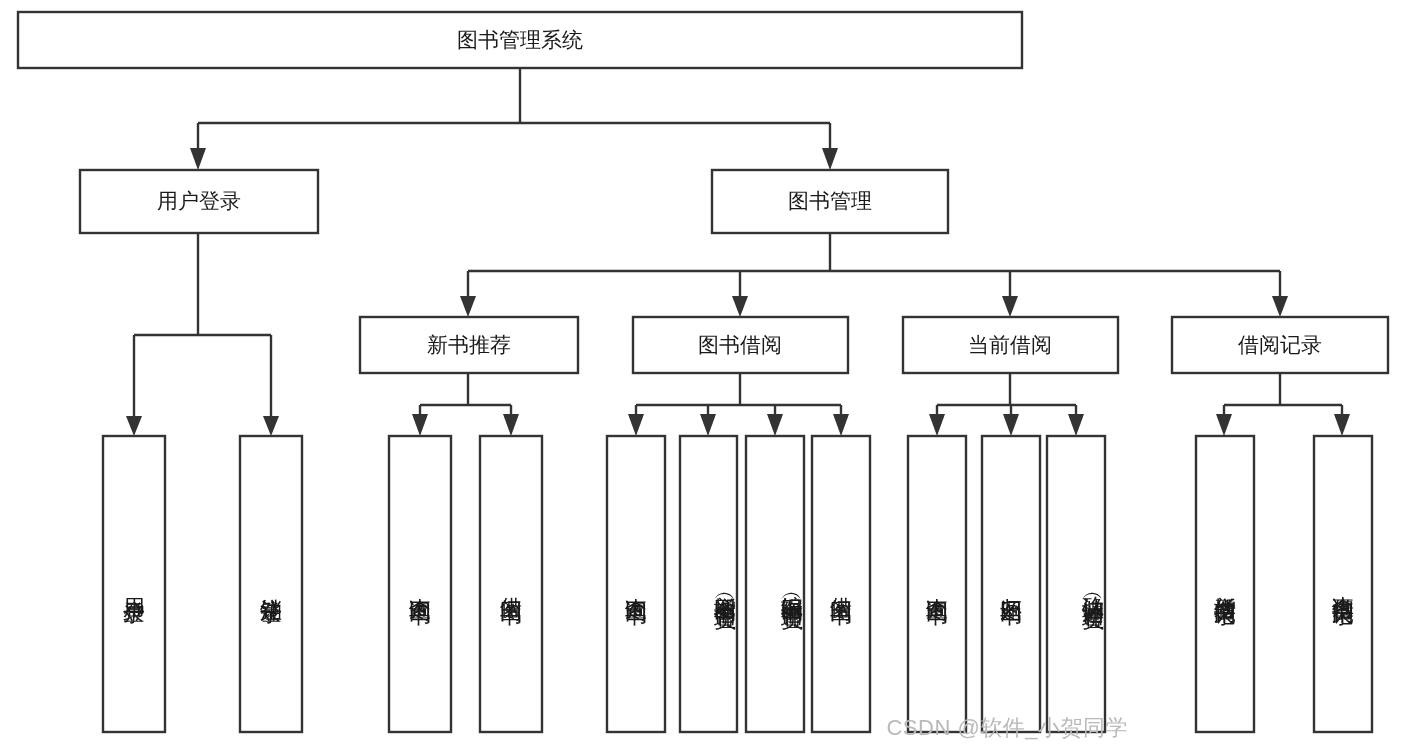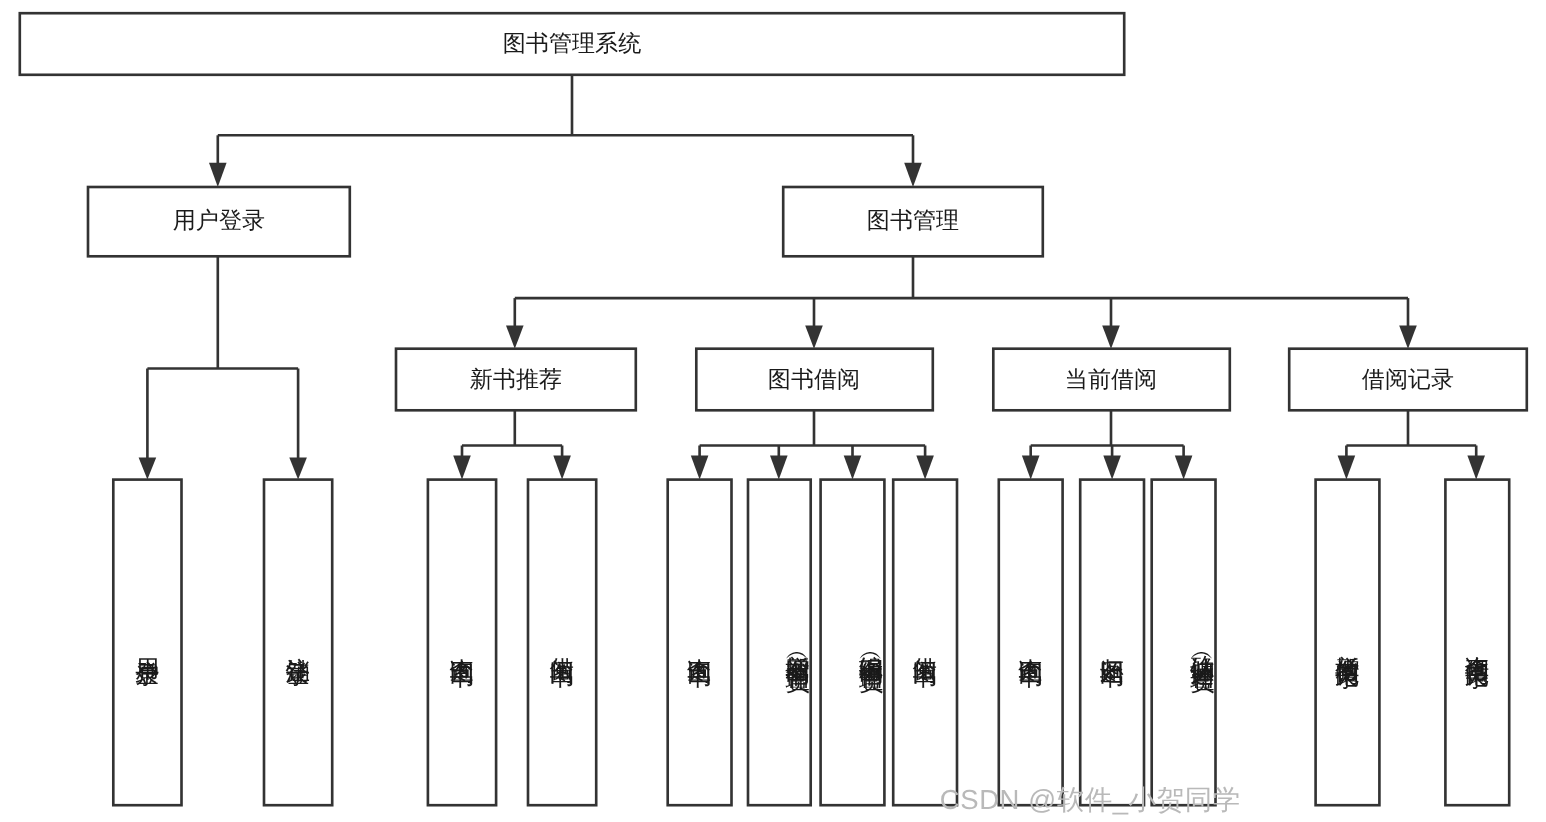--- a/index.html
+++ b/index.html
@@ -54,21 +54,21 @@
     letter-spacing: 2px;
     text-align: center;
     white-space: nowrap;
     user-select: none;
   }
   .watermark {
     position: absolute;
     right: 8px;
     bottom: 4px;
     font-family: "Liberation Sans", "DejaVu Sans", sans-serif;
-    font-size: 25px;
+    font-size: 22px;
     color: #b9b9b9;
     letter-spacing: 0.5px;
     white-space: nowrap;
   }
 </style>
 </head>
 <body>
 
 <div id="diagram-root">
 

